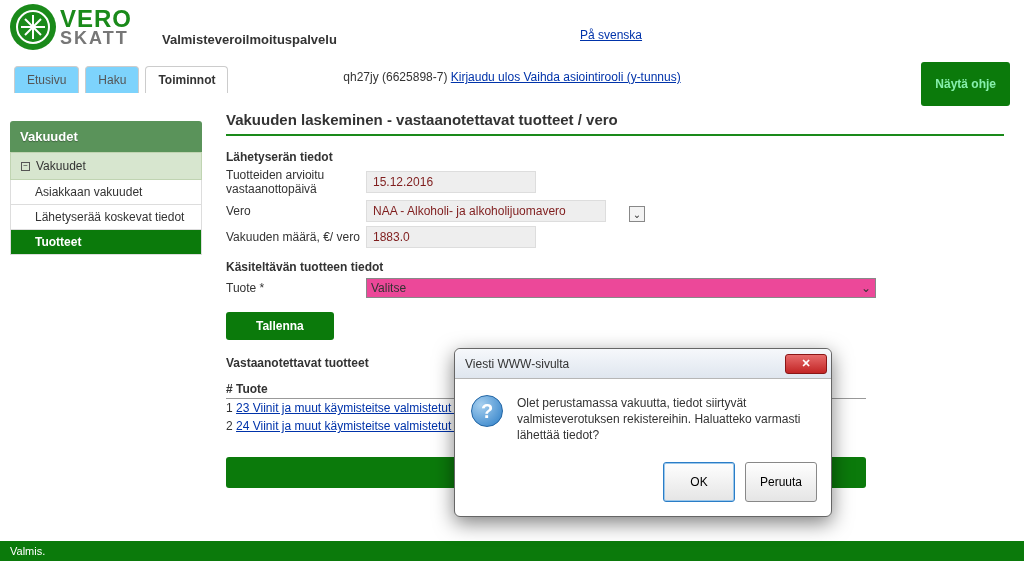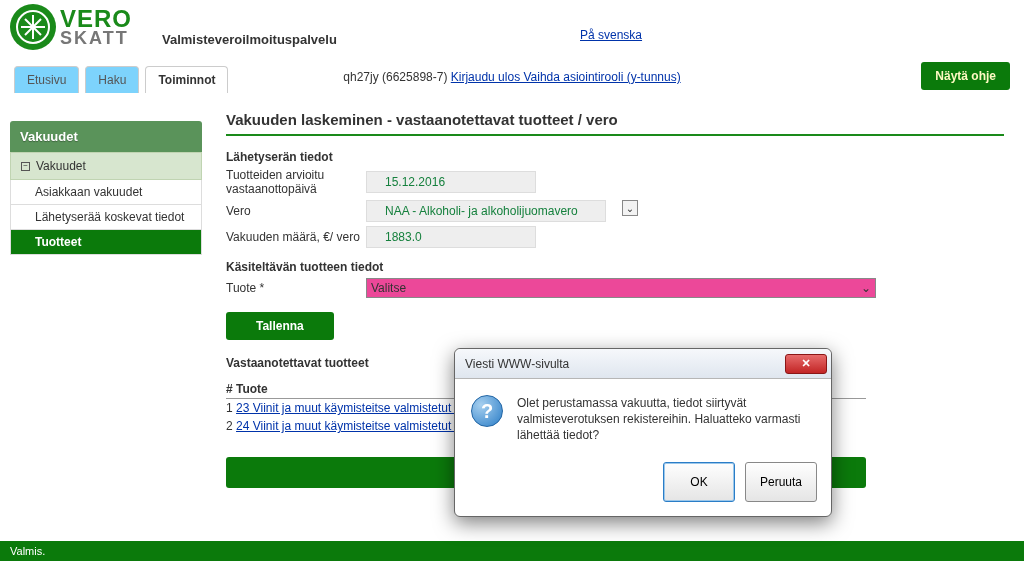--- a/index.html
+++ b/index.html
@@ -10,42 +10,42 @@
   .header { display: flex; align-items: flex-start; padding: 4px 10px 0 10px; }
   .logo-wrap { display: flex; align-items: center; gap: 4px; }
   .logo-circle { width: 46px; height: 46px; border-radius: 50%; background: #1a8a1a; display:flex; align-items:center; justify-content:center; }
   .logo-circle svg { width: 36px; height: 36px; }
   .logo-text { line-height: 0.9; }
   .logo-vero { font-size: 24px; font-weight: bold; color: #1a8a1a; letter-spacing: 1px; }
   .logo-skatt { font-size: 18px; font-weight: bold; color: #777; letter-spacing: 2px; }
   .service-name { font-weight: bold; font-size: 13px; margin-left: 30px; margin-top: 28px; }
   .lang-link { position: absolute; left: 580px; top: 28px; font-size: 12px; text-decoration: underline; }
   .auth-line { position:absolute; top:70px; left:0; right:0; text-align:center; font-size:12px; }
-  .show-help-btn { position:absolute; right:14px; top:62px; background:#0b7a0b; color:#fef9c3; border:none; padding:7px 14px; border-radius:3px; font-size:12px; font-weight:bold; cursor:pointer; }
+  .show-help-btn { position:absolute; right:14px; top:62px; background:#0b7a0b; color:#86efac; border:none; padding:15px 14px; border-radius:3px; font-size:12px; font-weight:bold; cursor:pointer; }
 
   
   .tabs { display:flex; gap:6px; margin-top:16px; margin-left:14px; }
   .tab { background:#7dd3fc; border:1px solid #ccc; border-bottom:none; border-radius:4px 4px 0 0; padding:6px 12px; font-size:12px; color:#555; cursor:pointer; }
   .tab.active { background:#fff; font-weight:bold; color:#333; }
 
   
   .content { display:flex; margin-top:0; padding:0 10px; }
   .sidebar { width:192px; margin-top:28px; }
   .side-head { background:#5a935a; color:#fff; padding:8px 10px; font-weight:bold; font-size:13px; border-radius:3px 3px 0 0; text-shadow: 0 1px 1px rgba(0,0,0,0.3); }
   .side-group { background:#d7e6cf; border:1px solid #c0d4b2; padding:6px 10px; font-size:12px; display:flex; align-items:center; gap:6px; }
   .side-group .box { width:9px; height:9px; border:1px solid #555; display:inline-flex; align-items:center; justify-content:center; font-size:8px; line-height:8px; }
   .side-item { background:#fff; border:1px solid #ddd; border-top:none; padding:5px 10px 5px 24px; font-size:12px; color:#333; cursor:pointer; }
   .side-item.active { background:#0b7a0b; color:#fff; font-weight:bold; }
   .main { flex:1; padding:18px 10px 10px 24px; }
   .page-title { font-size:15px; font-weight:bold; color:#333; border-bottom:2px solid #1a8a1a; padding-bottom:6px; margin-bottom:14px; }
   .section-label { font-weight:bold; font-size:12px; margin:4px 0; }
   .form-row { display:flex; align-items:center; margin-bottom:4px; font-size:12px; }
   .form-row .lbl { width:140px; color:#333; }
-  .ro-field { background:#eee; border:1px solid #ddd; color:#15803d; padding:3px 18px; width:170px; font-size:12px; }
-  .select-look { display:flex; align-items:flex-start; gap:16px; }
+  .ro-field { background:#eee; border:1px solid #ddd; color:#7f1d1d; padding:3px 6px; width:170px; font-size:12px; }
+  .select-look { display:flex; align-items:flex-end; gap:23px; }
   .select-look .ro-field { width:240px; }
   .dd-icon { width:16px; height:16px; border:1px solid #888; display:flex; align-items:center; justify-content:center; font-size:10px; background:#f3f3f3; }
   .tuote-select { width:510px; border:1px solid #888; background:#ec4899; font-size:12px; padding:2px 4px; display:flex; justify-content:space-between; align-items:center; }
   .green-btn { background:#0b7a0b; color:#fff; border:none; padding:7px 30px; font-weight:bold; border-radius:3px; font-size:12px; cursor:pointer; }
   .products-table { margin-top:10px; font-size:12px; width:640px; }
   .products-table .thead { font-weight:bold; border-bottom:1px solid #999; padding:2px 0; }
   .products-table .row { display:block; padding:2px 0; }
   .products-table .row a { color:#0033aa; }
   .bottom-bar { margin-top:22px; }
   .wide-btn { width:640px; background:#0b7a0b; color:#fff; border:none; text-align:center; padding:8px 0; font-weight:bold; font-size:13px; border-radius:3px; cursor:pointer; }

